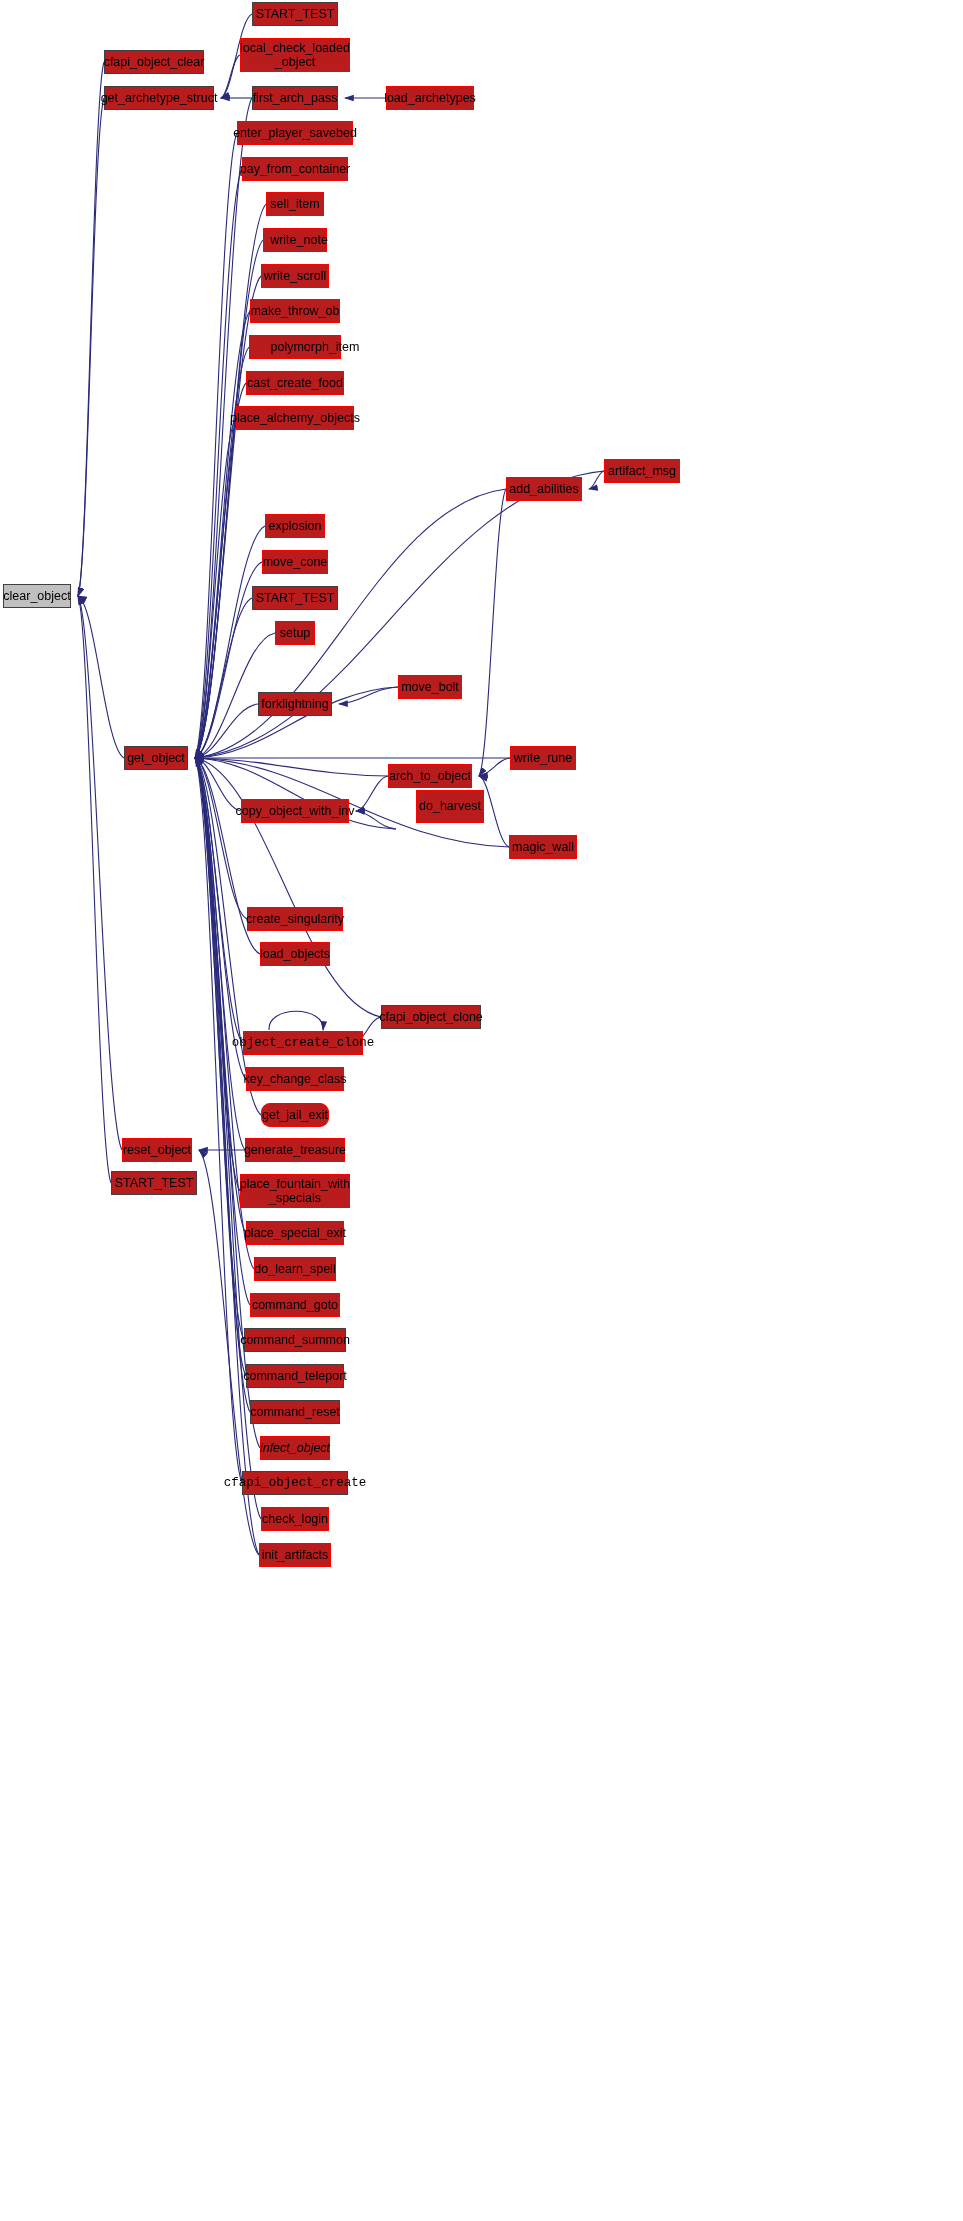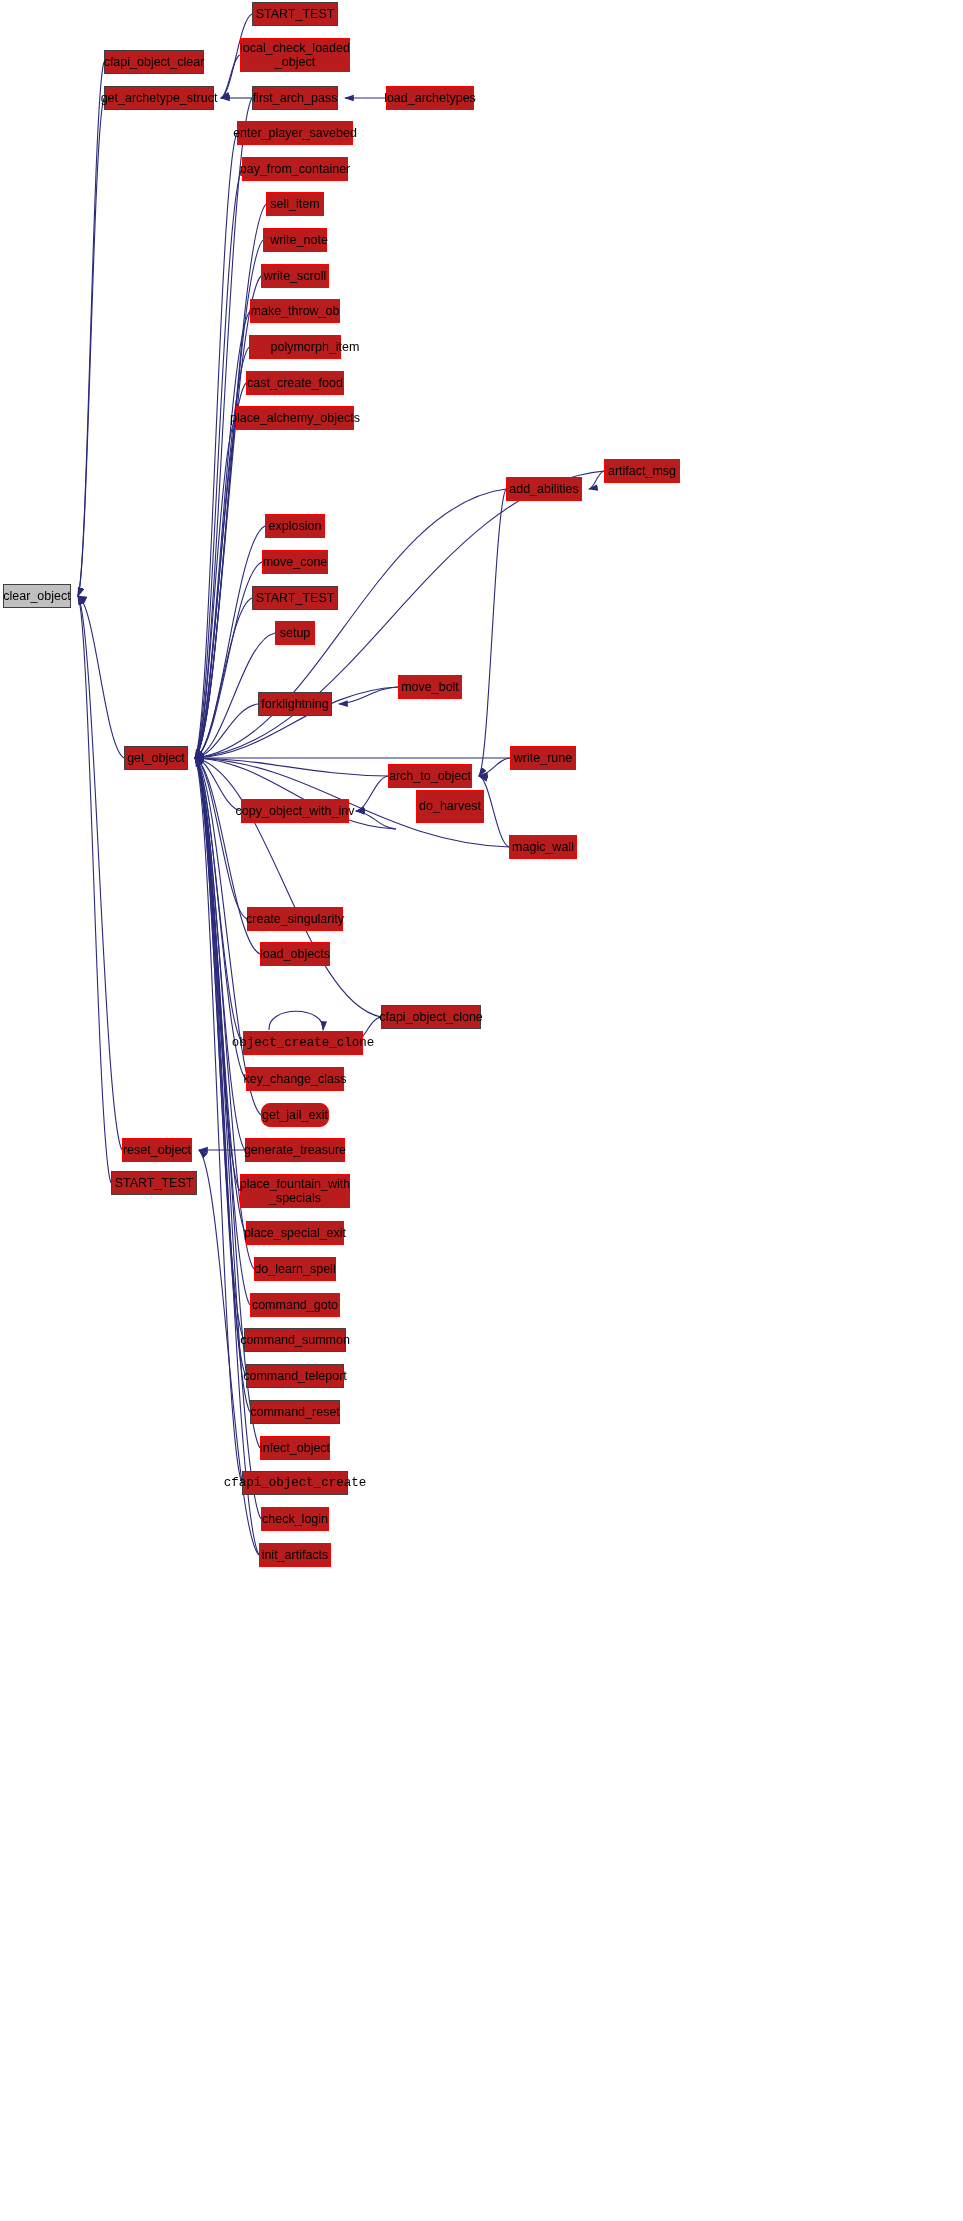--- a/index.html
+++ b/index.html
@@ -137,20 +137,20 @@
       <div class="node" style="left: 261px; top: 1103px; width: 68px; height: 24px; border-radius: 9px;">get_jail_exit</div>
       <div class="node" style="left: 245px; top: 1138px; width: 100px; height: 24px;">generate_treasure</div>
       <div class="node" style="left: 240px; top: 1174px; width: 110px; height: 34px;">place_fountain_with
 _specials</div>
       <div class="node" style="left: 246px; top: 1221px; width: 98px; height: 24px;">place_special_exit</div>
       <div class="node" style="left: 254px; top: 1257px; width: 82px; height: 24px;">do_learn_spell</div>
       <div class="node" style="left: 250px; top: 1293px; width: 90px; height: 24px;">command_goto</div>
       <div class="node black" style="left: 244px; top: 1328px; width: 102px; height: 24px;">command_summon</div>
       <div class="node black" style="left: 246px; top: 1364px; width: 98px; height: 24px;">command_teleport</div>
       <div class="node black" style="left: 250px; top: 1400px; width: 90px; height: 24px;">command_reset</div>
-      <div class="node" style="left: 260px; top: 1436px; width: 70px; height: 24px;">infect_object</div>
+      <div class="node" style="left: 260px; top: 1436px; width: 70px; height: 24px; font-style: italic;">infect_object</div>
       <div class="node black" style="left: 242px; top: 1471px; width: 106px; height: 24px; font-family: Liberation Mono, monospace;">cfapi_object_create</div>
       <div class="node" style="left: 261px; top: 1507px; width: 68px; height: 24px;">check_login</div>
       <div class="node" style="left: 259px; top: 1543px; width: 72px; height: 24px;">init_artifacts</div>
       <div class="node" style="left: 122px; top: 1138px; width: 70px; height: 24px;">reset_object</div>
       <div class="node black" style="left: 111px; top: 1171px; width: 86px; height: 24px;">START_TEST</div>
     </div>
 </div>
 
 </body></html>

